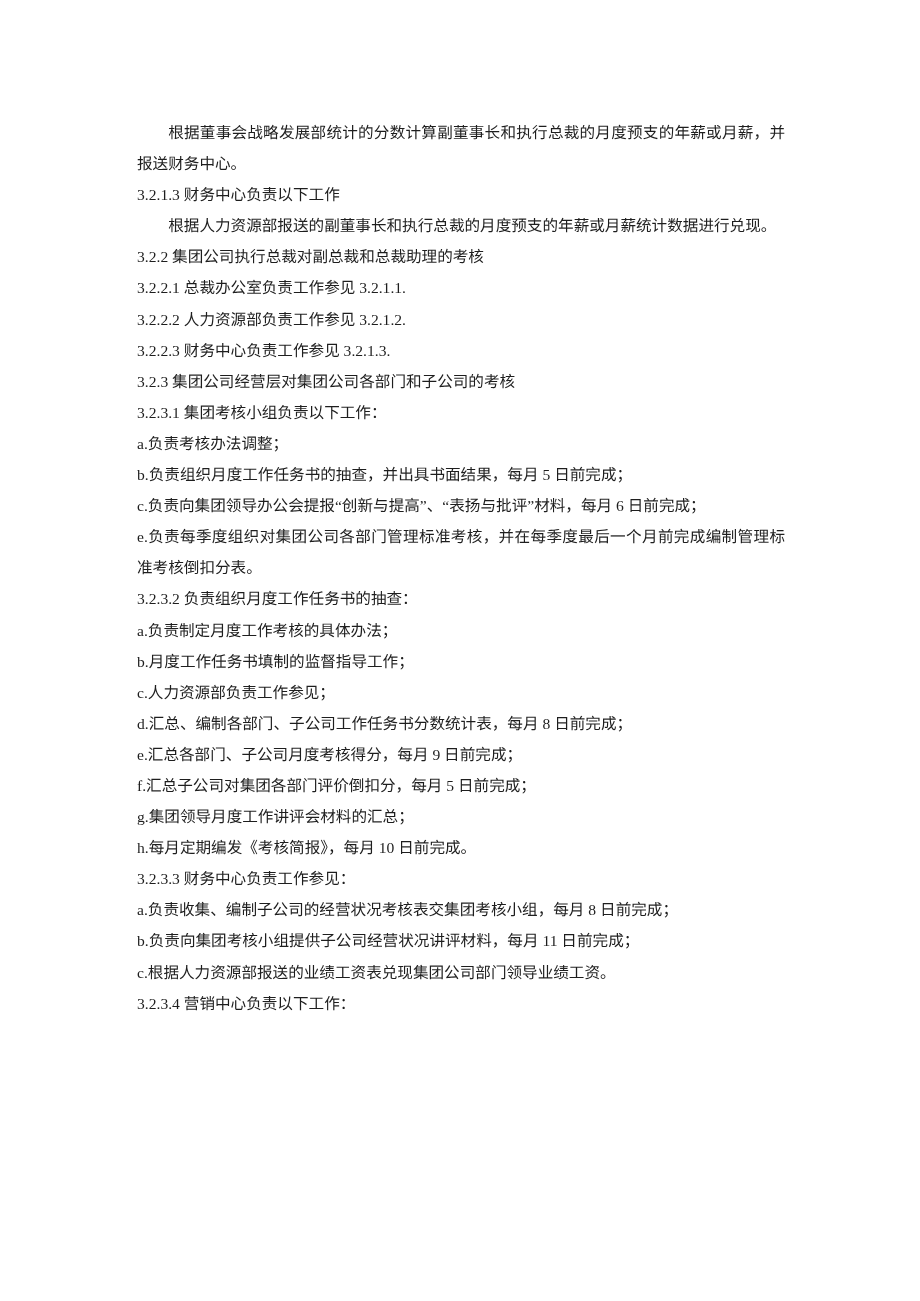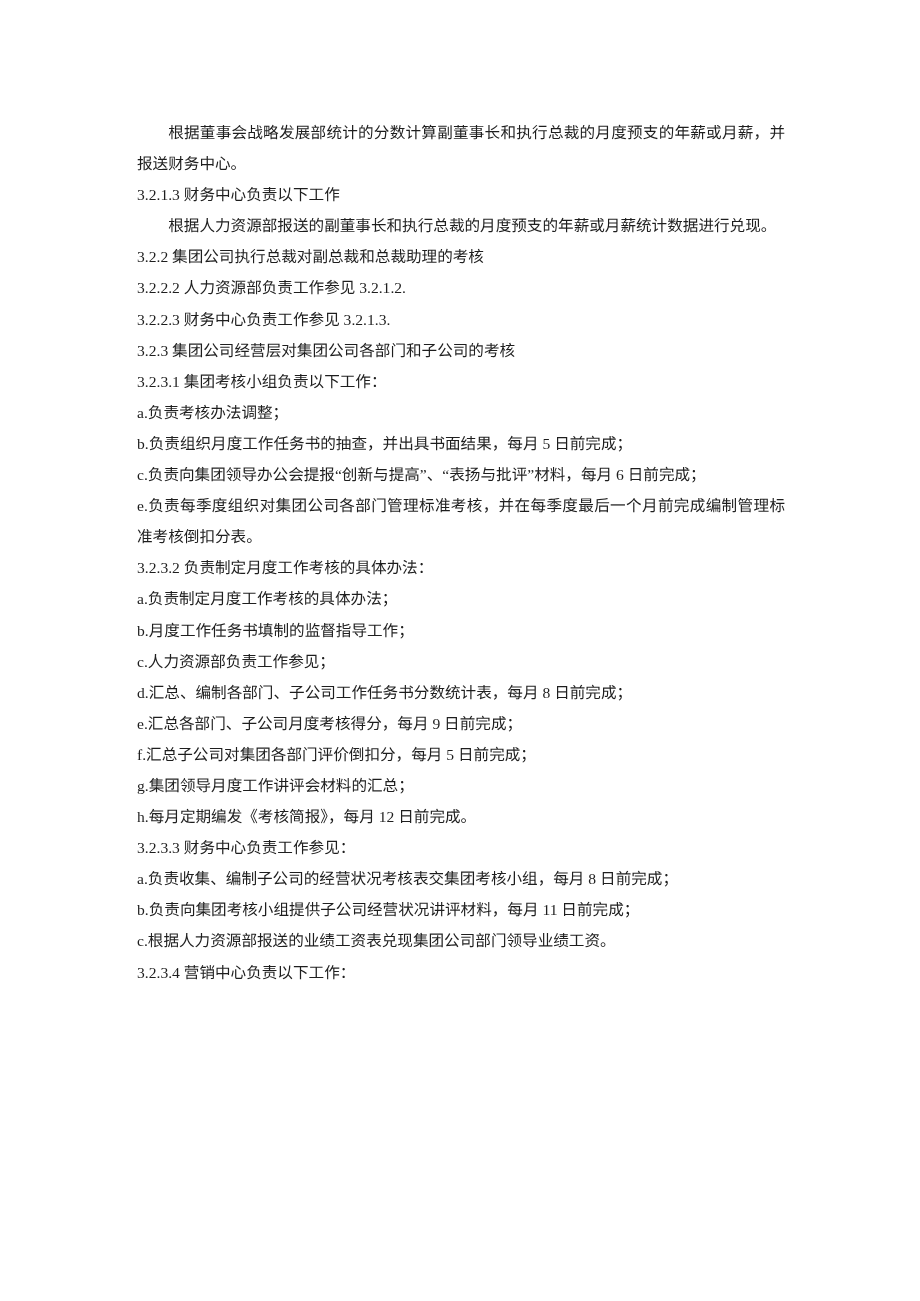--- a/index.html
+++ b/index.html
@@ -36,35 +36,36 @@
   }
 </style>
 </head>
 <body>
 
 <div class="page">
   <p class="para indent">根据董事会战略发展部统计的分数计算副董事长和执行总裁的月度预支的年薪或月薪，并报送财务中心。</p>
   <p class="para">3.2.1.3 财务中心负责以下工作</p>
   <p class="para indent">根据人力资源部报送的副董事长和执行总裁的月度预支的年薪或月薪统计数据进行兑现。</p>
   <p class="para">3.2.2 集团公司执行总裁对副总裁和总裁助理的考核</p>
+  <p class="para">3.2.2.1 总裁办公室负责工作参见 3.2.1.1.</p>
   <p class="para">3.2.2.2 人力资源部负责工作参见 3.2.1.2.</p>
   <p class="para">3.2.2.3 财务中心负责工作参见 3.2.1.3.</p>
   <p class="para">3.2.3 集团公司经营层对集团公司各部门和子公司的考核</p>
   <p class="para">3.2.3.1 集团考核小组负责以下工作：</p>
   <p class="para">a.负责考核办法调整；</p>
   <p class="para">b.负责组织月度工作任务书的抽查，并出具书面结果，每月 5 日前完成；</p>
   <p class="para">c.负责向集团领导办公会提报“创新与提高”、“表扬与批评”材料，每月 6 日前完成；</p>
   <p class="para">e.负责每季度组织对集团公司各部门管理标准考核，并在每季度最后一个月前完成编制管理标准考核倒扣分表。</p>
-  <p class="para">3.2.3.2 负责制定月度工作考核的具体办法：</p>
+  <p class="para">3.2.3.2 负责组织月度工作任务书的抽查：</p>
   <p class="para">a.负责制定月度工作考核的具体办法；</p>
   <p class="para">b.月度工作任务书填制的监督指导工作；</p>
   <p class="para">c.人力资源部负责工作参见；</p>
   <p class="para">d.汇总、编制各部门、子公司工作任务书分数统计表，每月 8 日前完成；</p>
   <p class="para">e.汇总各部门、子公司月度考核得分，每月 9 日前完成；</p>
   <p class="para">f.汇总子公司对集团各部门评价倒扣分，每月 5 日前完成；</p>
   <p class="para">g.集团领导月度工作讲评会材料的汇总；</p>
-  <p class="para">h.每月定期编发《考核简报》，每月 12 日前完成。</p>
+  <p class="para">h.每月定期编发《考核简报》，每月 10 日前完成。</p>
   <p class="para">3.2.3.3 财务中心负责工作参见：</p>
   <p class="para">a.负责收集、编制子公司的经营状况考核表交集团考核小组，每月 8 日前完成；</p>
   <p class="para">b.负责向集团考核小组提供子公司经营状况讲评材料，每月 11 日前完成；</p>
   <p class="para">c.根据人力资源部报送的业绩工资表兑现集团公司部门领导业绩工资。</p>
   <p class="para">3.2.3.4 营销中心负责以下工作：</p>
 </div>
 
 </body></html>

